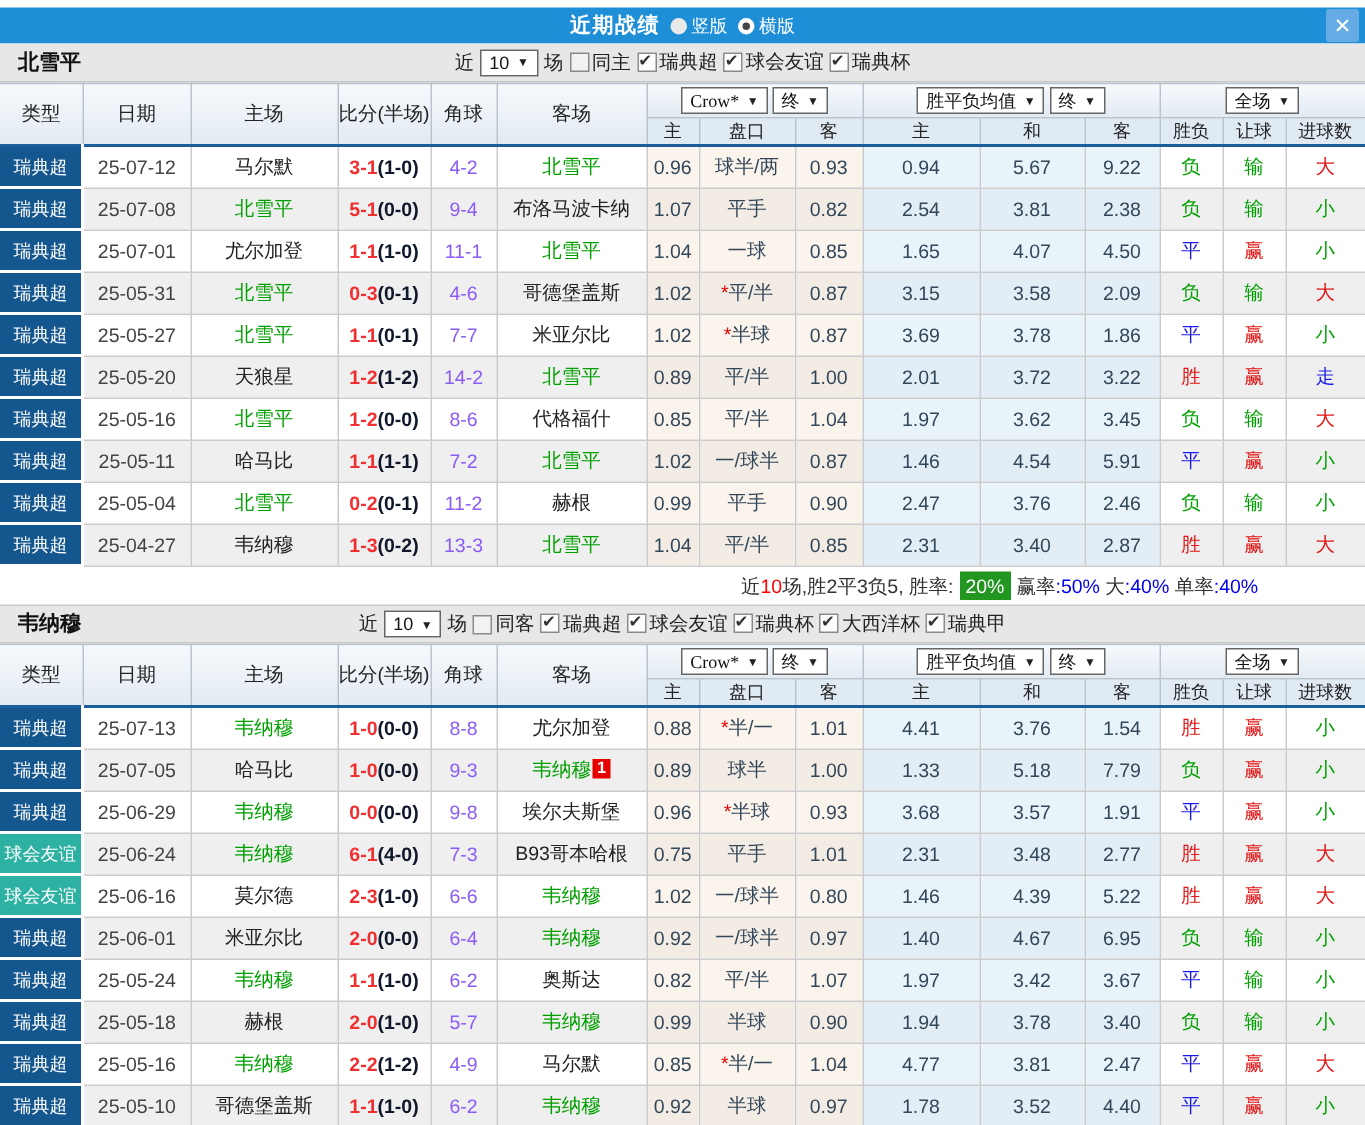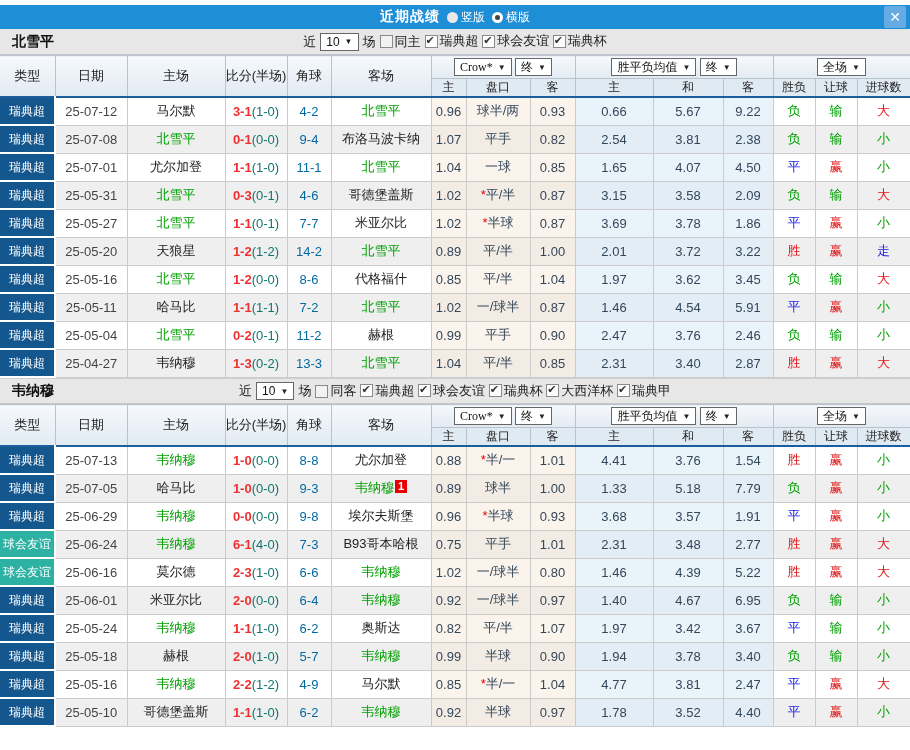--- a/index.html
+++ b/index.html
@@ -65,22 +65,22 @@
   tbody tr:nth-child(even) td { background: #efefef; }
   tbody tr:nth-child(odd) td { background: #fff; }
 
   td.type { color: #fff; font-size: 12px; border-right: 2px solid #fff; border-bottom: 2px solid #fff; border-top: none; }
   tbody tr td.type.ty-super { background: #14568e; }
   tbody tr td.type.ty-friendly { background: #2cb1a2; }
   td.date { color: #444; }
   .tname { color: #222; }
   .tname.focus { color: #00a000; }
   td.score .sc { color: #f03030; font-weight: bold; }
-  td.score .hf { color: #0f766e; }
-  td.corner { color: #0369a1; }
+  td.score .hf { color: #0f172a; font-weight: bold; }
+  td.corner { color: #8b5cf6; }
   tbody tr:nth-child(odd) td.hc { background: #fbf4ec; }
   tbody tr:nth-child(even) td.hc { background: #f3ece4; }
   tbody tr:nth-child(odd) td.avg { background: #e9f4fa; }
   tbody tr:nth-child(even) td.avg { background: #e2edf5; }
   td.od { color: #33475a; }
   .ast { color: #e60000; font-style: normal; }
   td.res { font-size: 13px; }
   .c-red { color: #e11515; }
   .c-green { color: #00a000; }
   .c-blue { color: #1a1ae6; }
@@ -223,33 +223,33 @@
         <tr>
           <td class="type ty-super">瑞典超</td>
           <td class="date">25-07-12</td>
           <td><span class="tname">马尔默</span></td>
           <td class="score"><b class="sc">3-1</b><span class="hf">(1-0)</span></td>
           <td class="corner">4-2</td>
           <td><span class="tname focus">北雪平</span></td>
           <td class="od hc">0.96</td>
           <td class="od hc"><i class="ast"></i><span>球半/两</span></td>
           <td class="od hc">0.93</td>
-          <td class="od avg">0.66</td>
+          <td class="od avg">0.94</td>
           <td class="od avg">5.67</td>
           <td class="od avg">9.22</td>
           <td class="res c-green">负</td>
           <td class="res c-green">输</td>
           <td class="res c-red">大</td>
         </tr>
 
         <tr>
           <td class="type ty-super">瑞典超</td>
           <td class="date">25-07-08</td>
           <td><span class="tname focus">北雪平</span></td>
-          <td class="score"><b class="sc">0-1</b><span class="hf">(0-0)</span></td>
+          <td class="score"><b class="sc">5-1</b><span class="hf">(0-0)</span></td>
           <td class="corner">9-4</td>
           <td><span class="tname">布洛马波卡纳</span></td>
           <td class="od hc">1.07</td>
           <td class="od hc"><i class="ast"></i><span>平手</span></td>
           <td class="od hc">0.82</td>
           <td class="od avg">2.54</td>
           <td class="od avg">3.81</td>
           <td class="od avg">2.38</td>
           <td class="res c-green">负</td>
           <td class="res c-green">输</td>
@@ -395,20 +395,23 @@
           <td class="od avg">2.31</td>
           <td class="od avg">3.40</td>
           <td class="od avg">2.87</td>
           <td class="res c-red">胜</td>
           <td class="res c-red">赢</td>
           <td class="res c-red">大</td>
         </tr>
       </tbody>
   </table>
 
+  <div class="summary">
+    
+  <span>近</span><span class="seg-red">10</span><span>场,胜2平3负5, 胜率:</span><span class="seg-badge">20%</span><span>赢率</span><span class="seg-blue">:50%</span><span> 大</span><span class="seg-blue">:40%</span><span> 单率</span><span class="seg-blue">:40%</span></div>
 
   <div class="secbar">
     <b class="team">韦纳穆</b>
     <div class="filters">
       <span>近</span>
       <span class="sel">
         <span>10</span>
         <b class="arr">▼</b>
       </span>
       <span>场</span>

